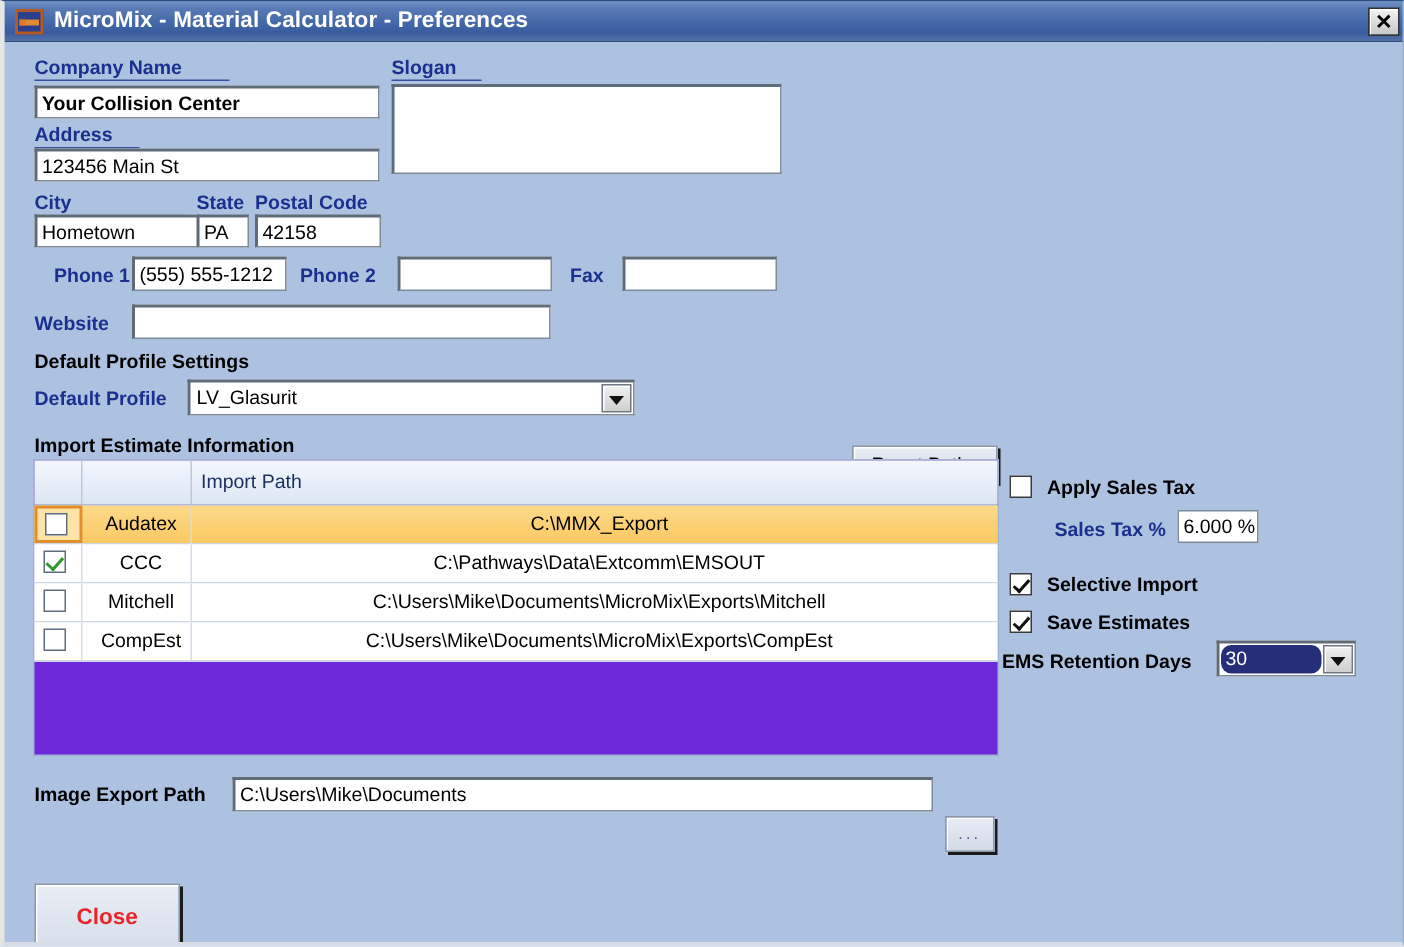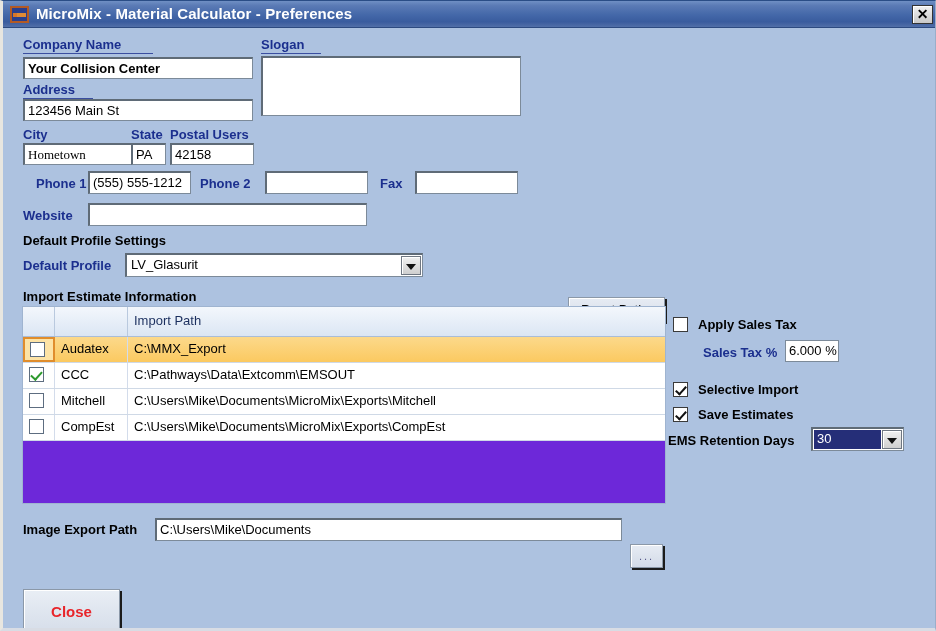--- a/index.html
+++ b/index.html
@@ -176,20 +176,21 @@
     border-right: 5px solid transparent;
     border-top: 6px solid #111;
   }
   #ems-combo { background: #ffffff; }
   #ems-combo .cval {
     left: 1px; top: 1px; right: 22px; bottom: 1px;
     background: #252e78;
     color: #ffffff;
     padding: 1px 3px;
     box-sizing: border-box;
+    border-radius: 7px;
   }
 
   
   #grid {
     position: absolute;
     background: #6d28d9;
     border: 1px solid #9fb4d0;
     box-sizing: border-box;
   }
   #grid-head {
@@ -208,20 +209,21 @@
   }
   .gh.c0 { width: 32px; }
   .gh.c1 { width: 73px; }
   .gh.c2 { flex: 1; border-right: none; }
   .grow {
     display: flex;
     height: 25px;
     border-bottom: 1px solid #cfd9e6;
     background: #ffffff;
     cursor: pointer;
+    text-align: center;
   }
   .grow.sel { background: linear-gradient(to bottom,#fcd98b,#fbc960); }
   .gc {
     box-sizing: border-box;
     border-right: 1px solid #d3dceb;
     font-size: 13px;
     color: #000;
     padding: 4px 0 0 6px;
     white-space: nowrap;
     overflow: hidden;
@@ -294,26 +296,26 @@
   <div class="lbl ul" style="left:20px; top:36px; width:130px;">Company Name</div>
   <div class="fld" id="company-name" style="left:20px; top:56px; width:230px; height:22px;font-weight:bold;">Your Collision Center</div>
 
   <div class="lbl ul" style="left:258px; top:36px; width:60px;">Slogan</div>
   <div class="fld area" id="slogan" style="left:258px; top:55px; width:260px; height:60px;"></div>
 
   <div class="lbl ul" style="left:20px; top:81px; width:70px;">Address</div>
   <div class="fld" id="address" style="left:20px; top:98px; width:230px; height:22px;">123456 Main St</div>
 
   <div class="lbl ul" style="left:20px; top:126px; width:100px;">City</div>
-  <div class="fld" id="city" style="left:20px; top:142px; width:116px; height:22px;font-family:Liberation Serif, serif;">Hometown</div>
+  <div class="fld" id="city" style="left:20px; top:142px; width:116px; height:22px;">Hometown</div>
 
   <div class="lbl ul" style="left:128px; top:126px; width:35px;">State</div>
   <div class="fld" id="state" style="left:128px; top:142px; width:35px; height:22px;">PA</div>
 
-  <div class="lbl ul" style="left:167px; top:126px; width:84px;">Postal Users</div>
+  <div class="lbl ul" style="left:167px; top:126px; width:84px;">Postal Code</div>
   <div class="fld" id="postal" style="left:167px; top:142px; width:84px; height:22px;">42158</div>
 
   <div class="lbl" style="left:20px; top:175px;padding-left:13px;">Phone 1</div>
   <div class="fld" id="phone1" style="left:85px; top:170px; width:103px; height:23px;">(555) 555-1212</div>
 
   <div class="lbl" style="left:197px; top:175px;">Phone 2</div>
   <div class="fld" id="phone2" style="left:262px; top:170px; width:103px; height:23px;"></div>
 
   <div class="lbl" style="left:377px; top:175px;">Fax</div>
   <div class="fld" id="fax" style="left:412px; top:170px; width:103px; height:23px;"></div>

